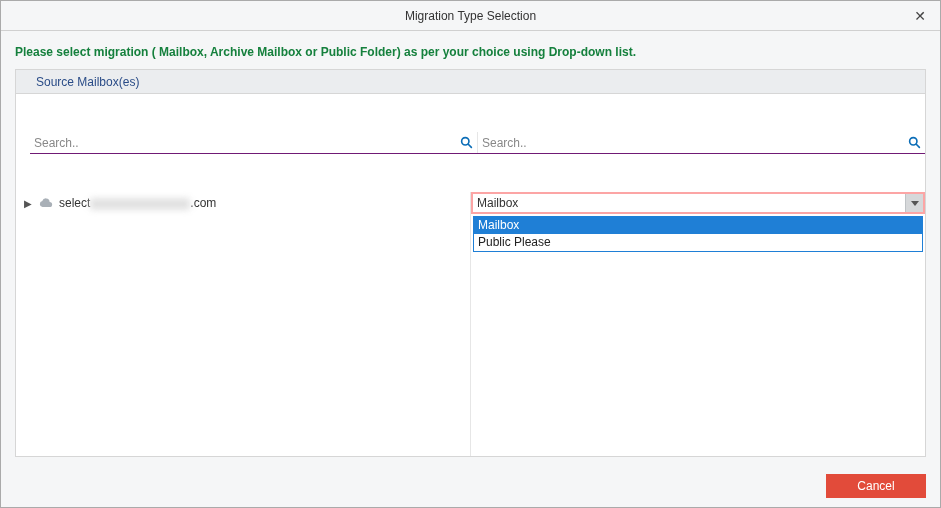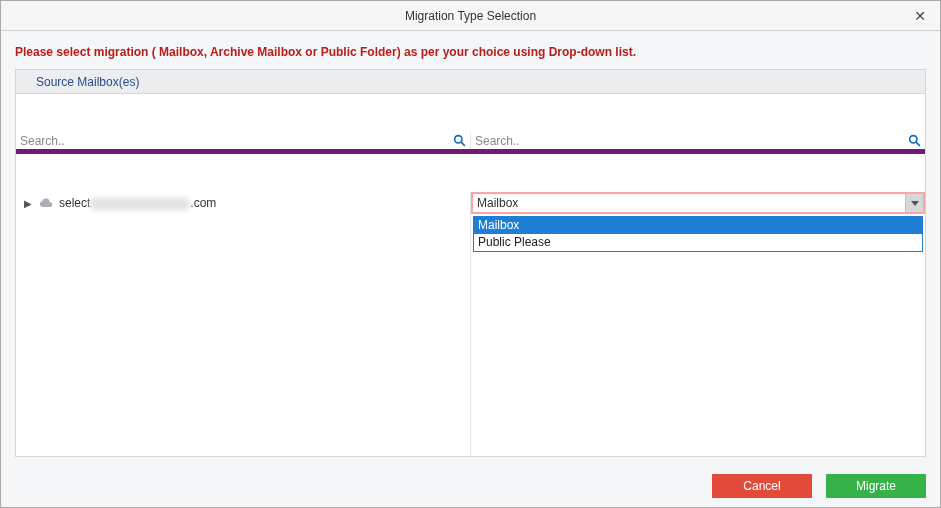--- a/index.html
+++ b/index.html
@@ -43,21 +43,21 @@
   }
   .content {
     flex: 1;
     padding: 10px 6px 0 6px;
     display: flex;
     flex-direction: column;
     background: #f5f6f7;
   }
   .instruction {
     font-weight: bold;
-    color: #b91c1c;
+    color: #15803d;
     padding: 4px 8px 10px 8px;
     font-size: 12px;
   }
   .panel {
     flex: 1;
     margin: 0 8px 8px 8px;
     background: #fff;
     border: 1px solid #d6d6d6;
     display: flex;
     flex-direction: column;
@@ -76,21 +76,22 @@
     display: flex;
     align-items: center;
     padding-left: 20px;
     color: #2a4c87;
     font-size: 12px;
   }
   .header-cell:last-child { border-right: none; }
   .search-row {
     display: flex;
     height: 22px;
-    border-bottom: 5px solid #701a75;
+    border-bottom: 1px solid #701a75;
+    margin-left: 14px;
   }
   .search-cell {
     flex: 1;
     display: flex;
     align-items: center;
     border-right: 1px solid #e6e6e6;
     padding: 0 2px;
   }
   .search-cell:last-child { border-right: none; }
   .search-input {
@@ -286,14 +287,13 @@
             <div class="dropdown-item">Public Please</div>
           </div>
         </div>
       </div>
     </div>
   </div>
 </div>
 
 <div class="footer">
   <button class="btn btn-cancel">Cancel</button>
-  <button class="btn btn-migrate">Migrate</button>
 </div>
 
 </body></html>

